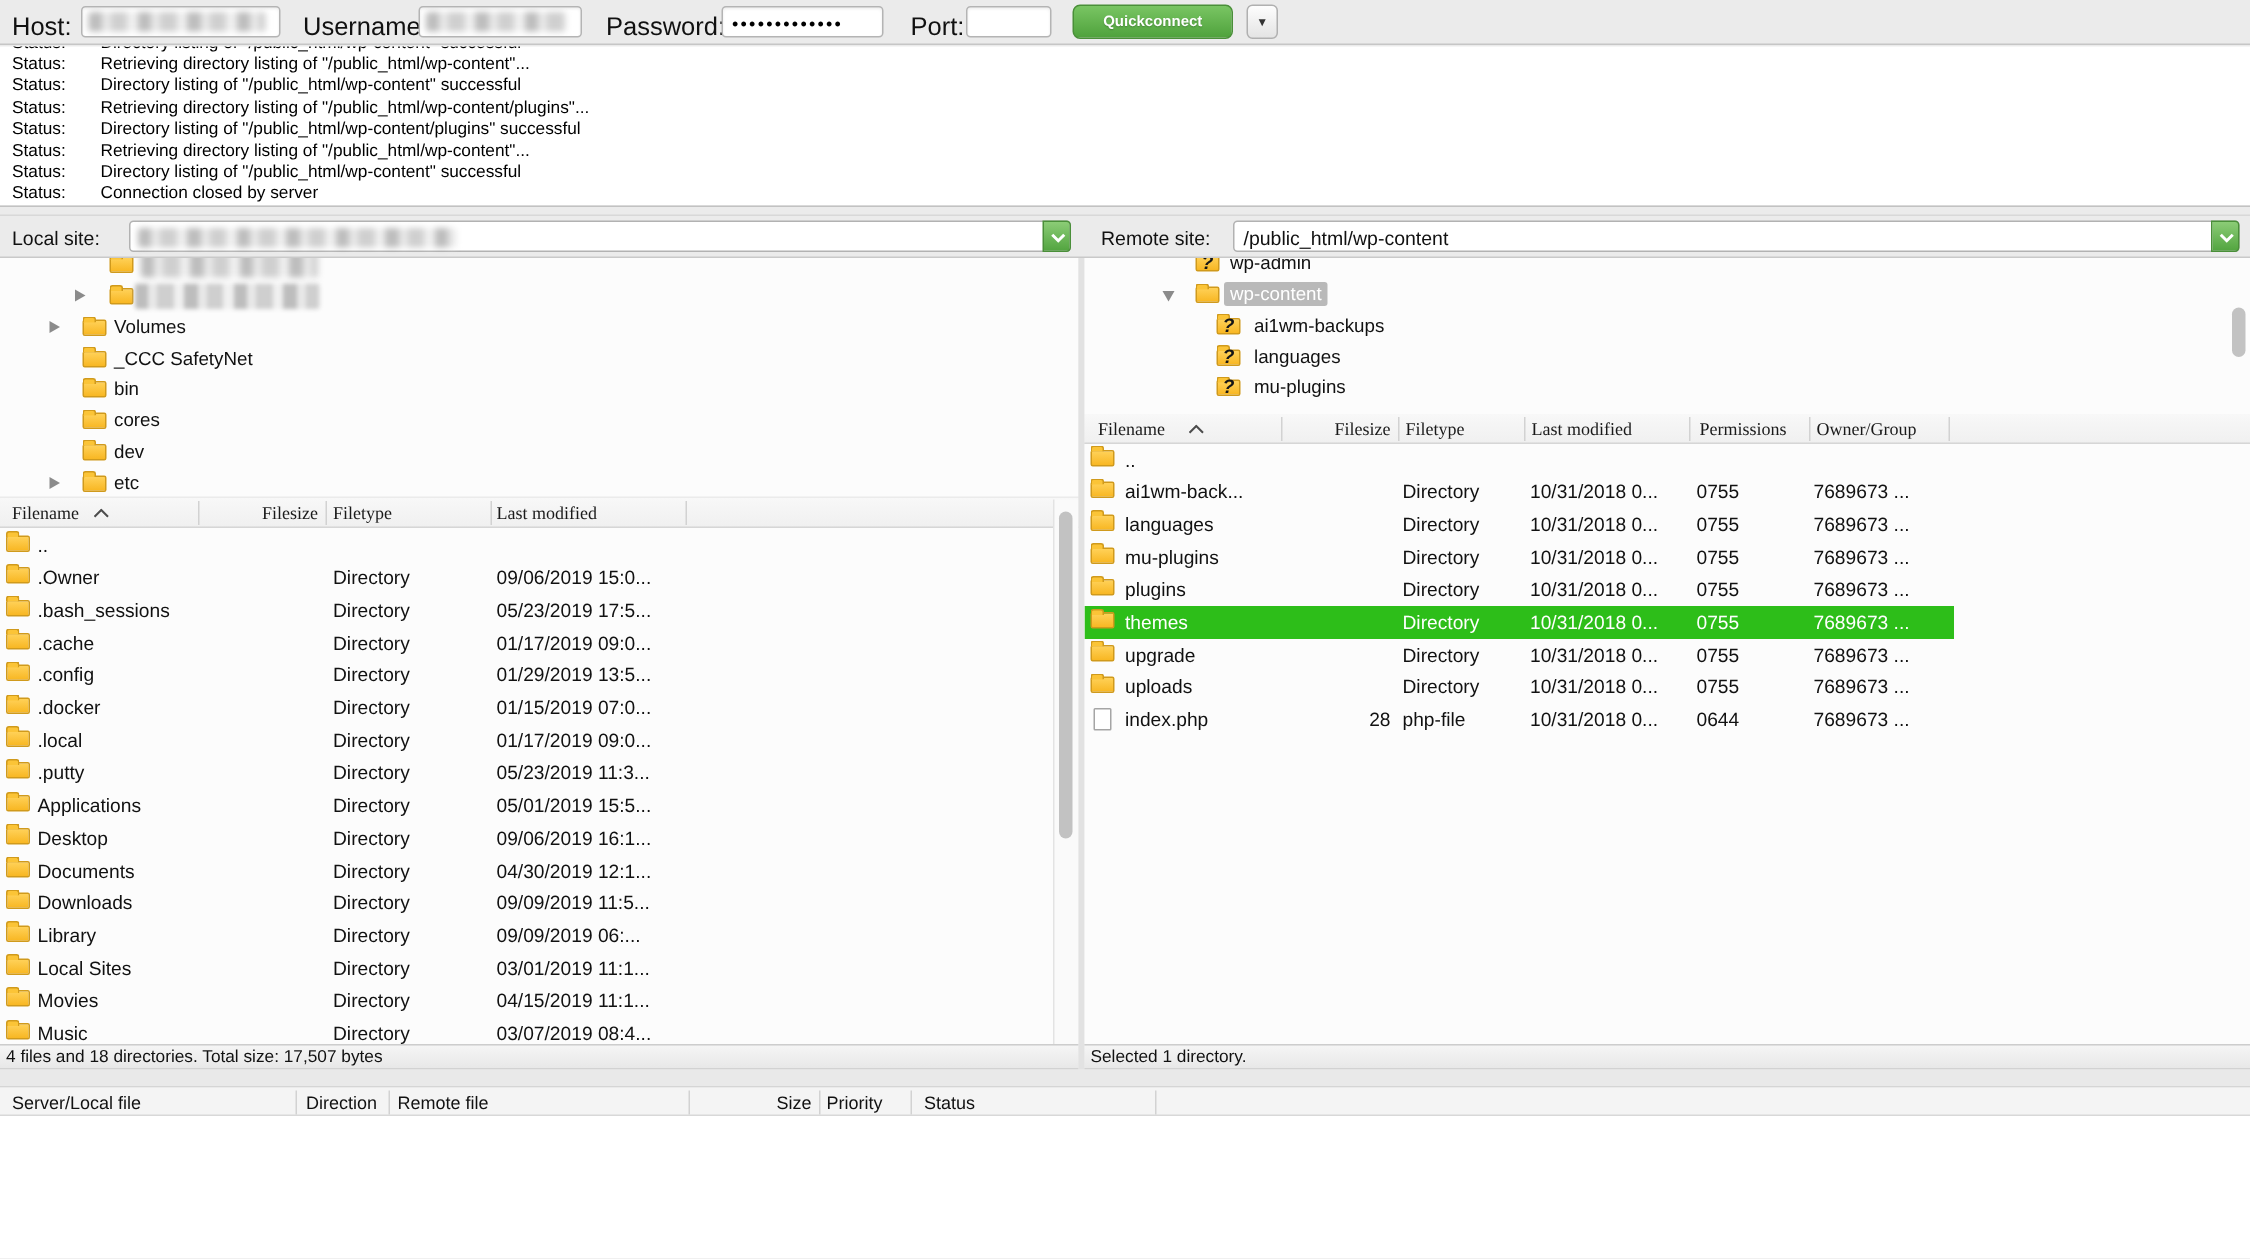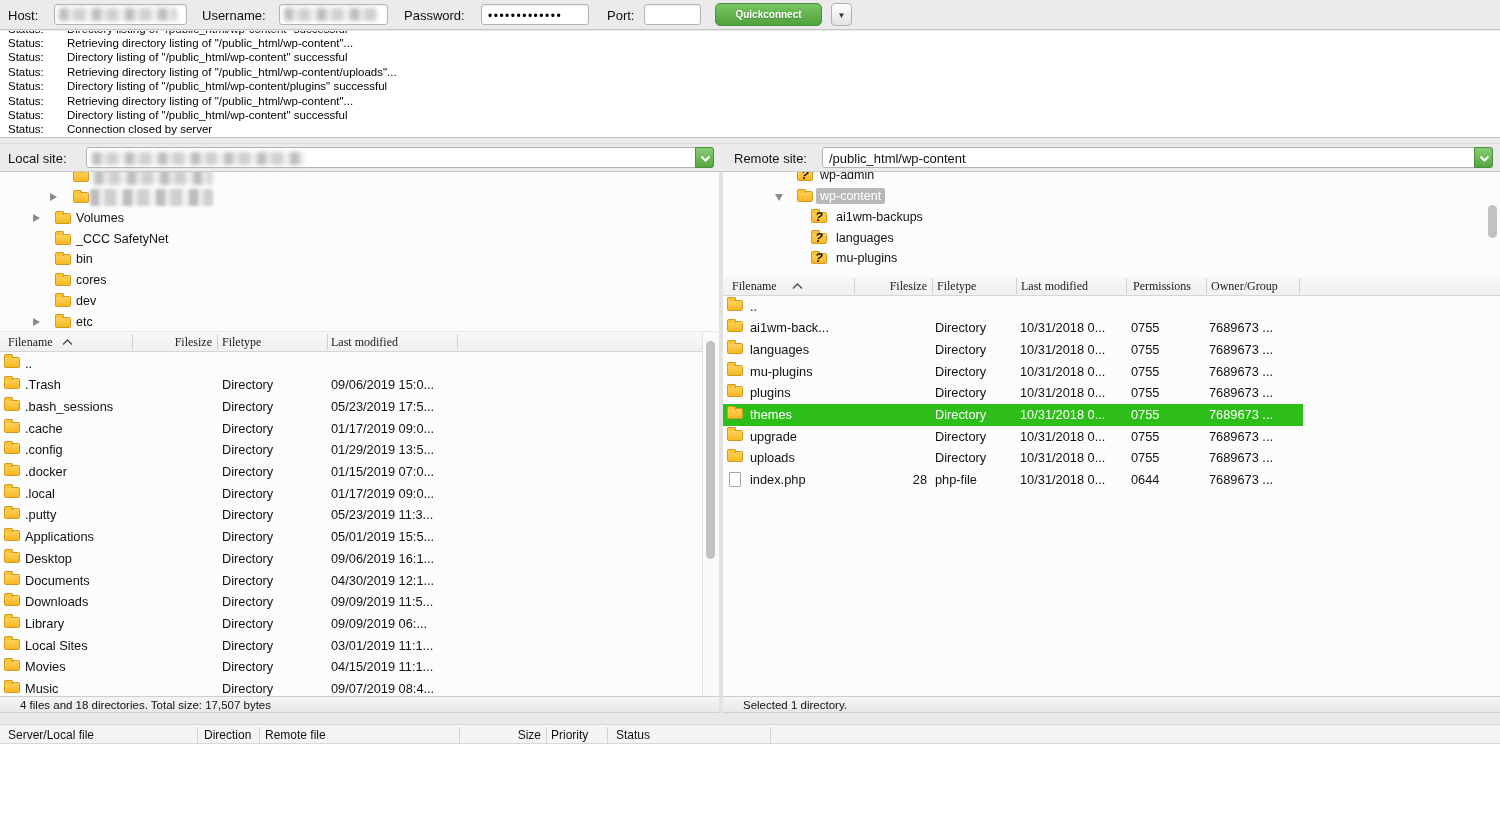--- a/index.html
+++ b/index.html
@@ -2,21 +2,21 @@
 <html><head>
 <meta charset="utf-8">
 <style>
   * { margin:0; padding:0; box-sizing:border-box; }
   html,body { width:1500px; height:839px; overflow:hidden; }
   body { font-family:"Liberation Sans","DejaVu Sans",sans-serif; background:#ebebeb; color:#111; }
   .window { position:relative; width:1500px; height:839px; background:#ebebeb; }
 
   
   .toolbar { position:absolute; left:0; top:0; width:1500px; height:30px; background:#ebebeb; border-bottom:1px solid #c6c6c6; }
-  .tb-label { position:absolute; top:8px; font-size:13px; color:#111; }
+  .tb-label { position:absolute; top:8px; font-size:17px; color:#111; }
   .tb-input { position:absolute; top:4px; height:21px; background:#fff; border:1px solid #b4b4b4; border-radius:3px; box-shadow:inset 0 1px 2px rgba(0,0,0,.08); overflow:hidden; }
   .redacted { background:repeating-linear-gradient(90deg,#bdbdbd 0 9px,#e8e8e8 9px 15px,#cfcfcf 15px 26px,#f0f0f0 26px 33px); filter:blur(2px); border-radius:2px; }
   .tb-red { position:absolute; left:4px; top:3px; height:13px; }
   .pw-dots { position:absolute; left:6px; top:4px; font-size:12px; letter-spacing:1.5px; color:#000; }
   .qc-btn { position:absolute; left:715px; top:3px; width:107px; height:23px; border:1px solid #4a8f39; border-radius:5px;
             background:linear-gradient(#79c563,#4fa23c); color:#fff; font-size:10px; font-weight:bold; text-align:center; line-height:21px;
             text-shadow:0 1px 1px rgba(0,0,0,.25); cursor:pointer; }
   .qc-drop { position:absolute; left:831px; top:3px; width:21px; height:23px; border:1px solid #b0b0b0; border-radius:4px;
              background:linear-gradient(#fdfdfd,#e4e4e4); text-align:center; }
   .qc-drop span { font-size:8px; color:#333; line-height:21px; }
@@ -59,21 +59,21 @@
   .list-body { position:absolute; overflow:hidden; background:#fcfcfc; }
   .lrow { position:absolute; left:0; width:100%; height:21.7px; font-size:12.8px; }
   .lrow span { position:absolute; top:3px; white-space:nowrap; }
   .lrow .icon-slot { top:4px; }
   .lrow.selected { background:linear-gradient(90deg,#2dbe19 0,#2dbe19 580px,transparent 580px); color:#fff; }
 
   .scroll-track { position:absolute; background:#fafafa; border-left:1px solid #e3e3e3; }
   .scroll-thumb { position:absolute; background:#c2c2c2; border-radius:4.5px; }
 
   .statusbar { position:absolute; height:17px; background:linear-gradient(#f5f5f5,#e8e8e8); border-top:1px solid #cdcdcd; border-bottom:1px solid #d2d2d2; font-size:11.5px; }
-  .statusbar span { position:absolute; left:20px; top:2px; }
+  .statusbar span { position:absolute; left:4px; top:2px; }
 
   
   .queue-splitter { position:absolute; left:0; top:713px; width:1500px; height:12px; background:#e9e9e9; border-bottom:1px solid #d5d5d5; }
   .queue-header { position:absolute; left:0; top:725px; width:1500px; height:19px; background:#f4f4f4; border-bottom:1px solid #d8d8d8; font-size:12px; }
   .queue-body { position:absolute; left:0; top:744px; width:1500px; height:95px; background:#fff; }
 </style>
 </head>
 <body>
 
 <div class="window">
@@ -96,21 +96,21 @@
     <div class="qc-btn">Quickconnect</div>
     <div class="qc-drop"><span>▼</span></div>
   </div>
 
   <div class="log">
     <div class="log-row" style="top:-8px">
       <span class="log-status">Status:</span><span>Directory listing of "/public_html/wp-content" successful</span>
     </div>
     <div class="log-row" style="top:6px"><span class="log-status">Status:</span><span>Retrieving directory listing of "/public_html/wp-content"...</span></div>
     <div class="log-row" style="top:20.4px"><span class="log-status">Status:</span><span>Directory listing of "/public_html/wp-content" successful</span></div>
-    <div class="log-row" style="top:34.8px"><span class="log-status">Status:</span><span>Retrieving directory listing of "/public_html/wp-content/uploads"...</span></div>
+    <div class="log-row" style="top:34.8px"><span class="log-status">Status:</span><span>Retrieving directory listing of "/public_html/wp-content/plugins"...</span></div>
     <div class="log-row" style="top:49.2px"><span class="log-status">Status:</span><span>Directory listing of "/public_html/wp-content/plugins" successful</span></div>
     <div class="log-row" style="top:63.6px"><span class="log-status">Status:</span><span>Retrieving directory listing of "/public_html/wp-content"...</span></div>
     <div class="log-row" style="top:78px"><span class="log-status">Status:</span><span>Directory listing of "/public_html/wp-content" successful</span></div>
     <div class="log-row" style="top:92.4px"><span class="log-status">Status:</span><span>Connection closed by server</span></div>
   </div>
   <div class="groove"></div>
 
   <div class="sitebar">
     <span class="sb-label" style="left:8px">Local site:</span>
     <div class="combo" style="left:86px; width:628px">
@@ -184,21 +184,21 @@
     <i class="hdiv" style="left:457px"></i>
   </div>
 
   <div class="list-body" style="left:0; top:352px; width:719px; height:344px">
     <div class="lrow" style="top:0.5px">
       <i class="folder icon-slot" style="left:4px"></i>
         <span style="left:25px">..</span>
     </div>
     <div class="lrow" style="top:22.2px">
       <i class="folder icon-slot" style="left:4px"></i>
-        <span style="left:25px">.Trash</span>
+        <span style="left:25px">.Owner</span>
       <span style="left:222px">Directory</span>
         <span style="left:331px">09/06/2019 15:0...</span>
     </div>
     <div class="lrow" style="top:43.9px">
       <i class="folder icon-slot" style="left:4px"></i>
         <span style="left:25px">.bash_sessions</span>
       <span style="left:222px">Directory</span>
         <span style="left:331px">05/23/2019 17:5...</span>
     </div>
     <div class="lrow" style="top:65.6px">
@@ -270,21 +270,21 @@
     <div class="lrow" style="top:304.3px">
       <i class="folder icon-slot" style="left:4px"></i>
         <span style="left:25px">Movies</span>
       <span style="left:222px">Directory</span>
         <span style="left:331px">04/15/2019 11:1...</span>
     </div>
     <div class="lrow" style="top:326px">
       <i class="folder icon-slot" style="left:4px"></i>
         <span style="left:25px">Music</span>
       <span style="left:222px">Directory</span>
-        <span style="left:331px">09/07/2019 08:4...</span>
+        <span style="left:331px">03/07/2019 08:4...</span>
     </div>
   </div>
   <div class="scroll-track" style="left:702px; top:333px; width:17px; height:363px">
     <div class="scroll-thumb" style="left:3px; top:8px; width:9px; height:218px"></div>
   </div>
   <div class="statusbar" style="left:0; top:696px; width:719px">
     <span>4 files and 18 directories. Total size: 17,507 bytes</span>
   </div>
 
   <div class="splitter-v"></div>

